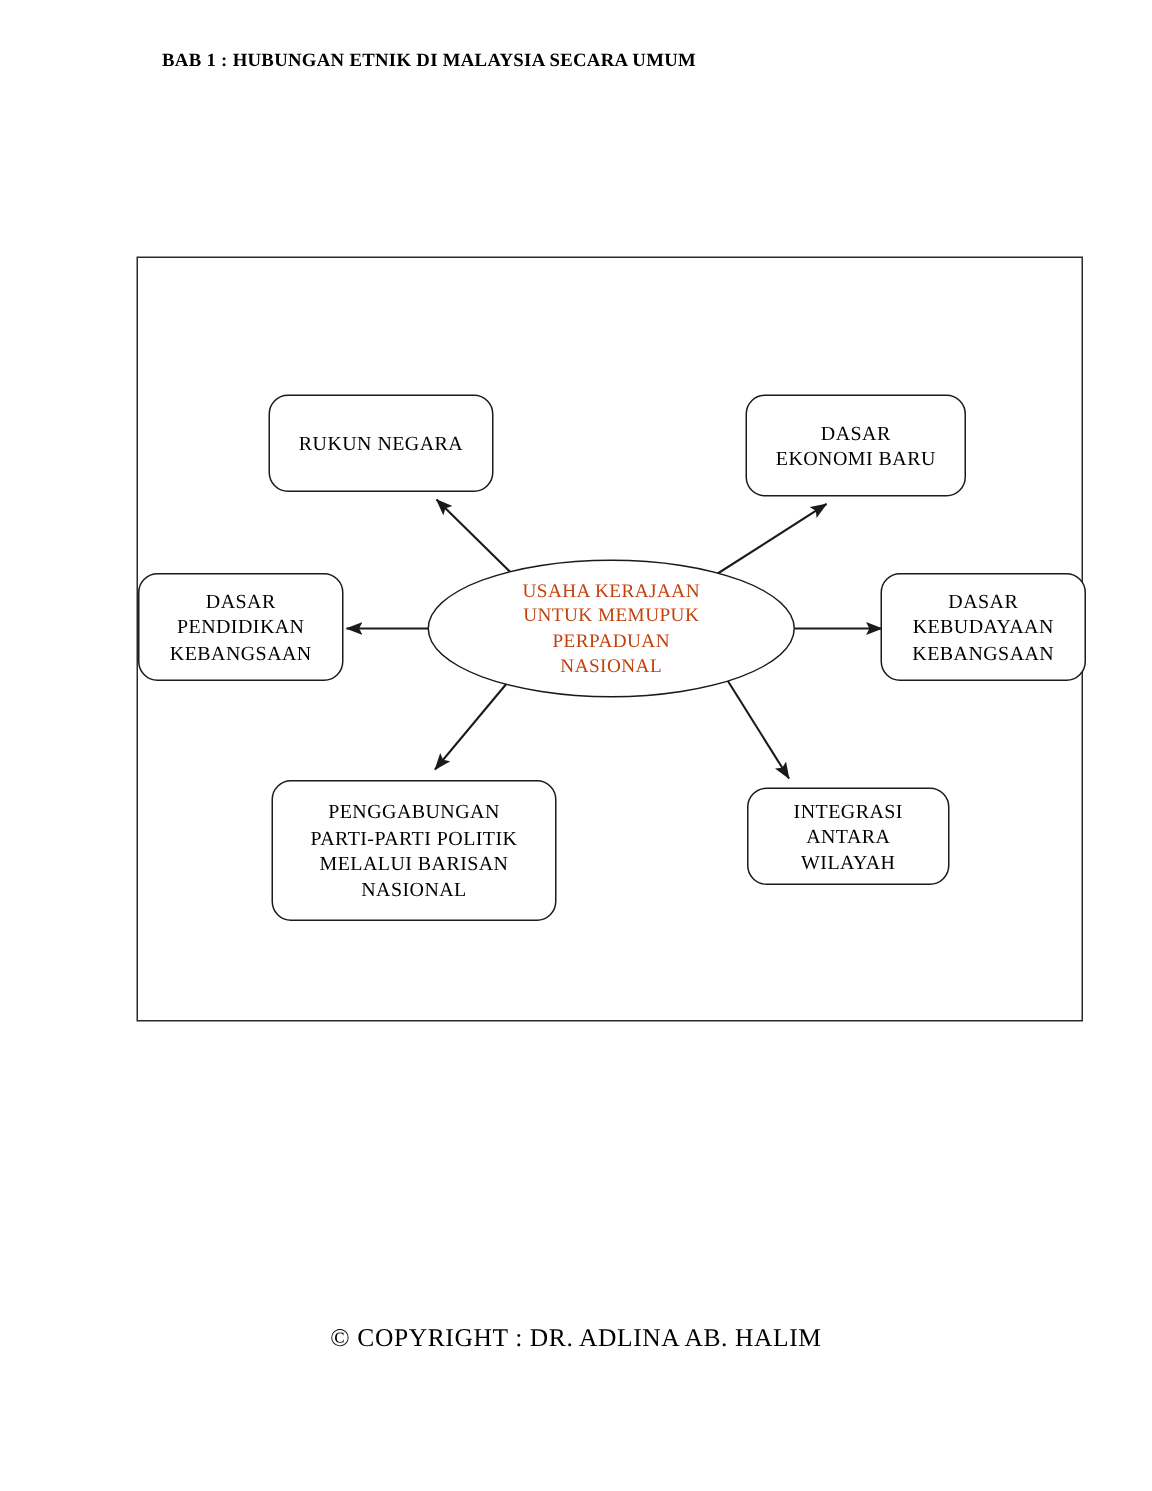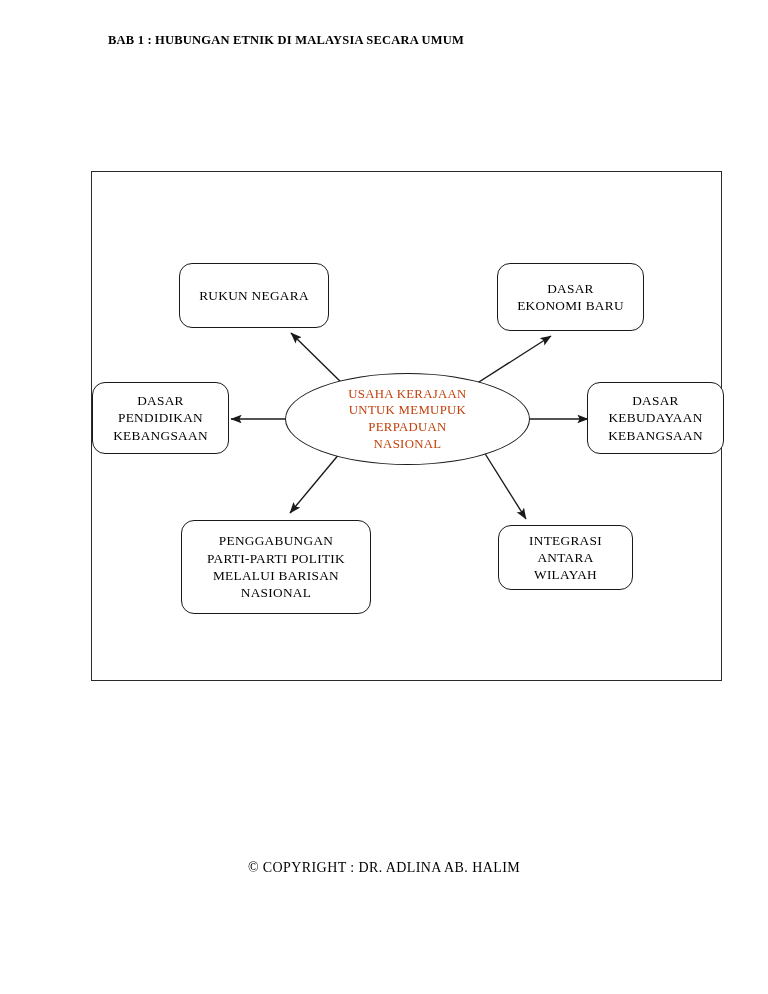--- a/index.html
+++ b/index.html
@@ -77,25 +77,25 @@
     line-height: 1.30;
     color: #c2410c;
     letter-spacing: 0.3px;
     z-index: 3;
   }
   .ellipse-node .label { white-space: pre-line; }
 
   .copyright {
     position: absolute;
     left: 0;
-    top: 860px;
+    top: 882px;
     width: 768px;
     text-align: center;
     font-family: "Liberation Serif", serif;
-    font-size: 14px;
+    font-size: 17px;
     letter-spacing: 0.4px;
     color: #000000;
   }
 </style>
 </head>
 <body>
 
 <div class="page">
 
   <div class="doc-title">BAB 1 : HUBUNGAN ETNIK DI MALAYSIA SECARA UMUM</div>

